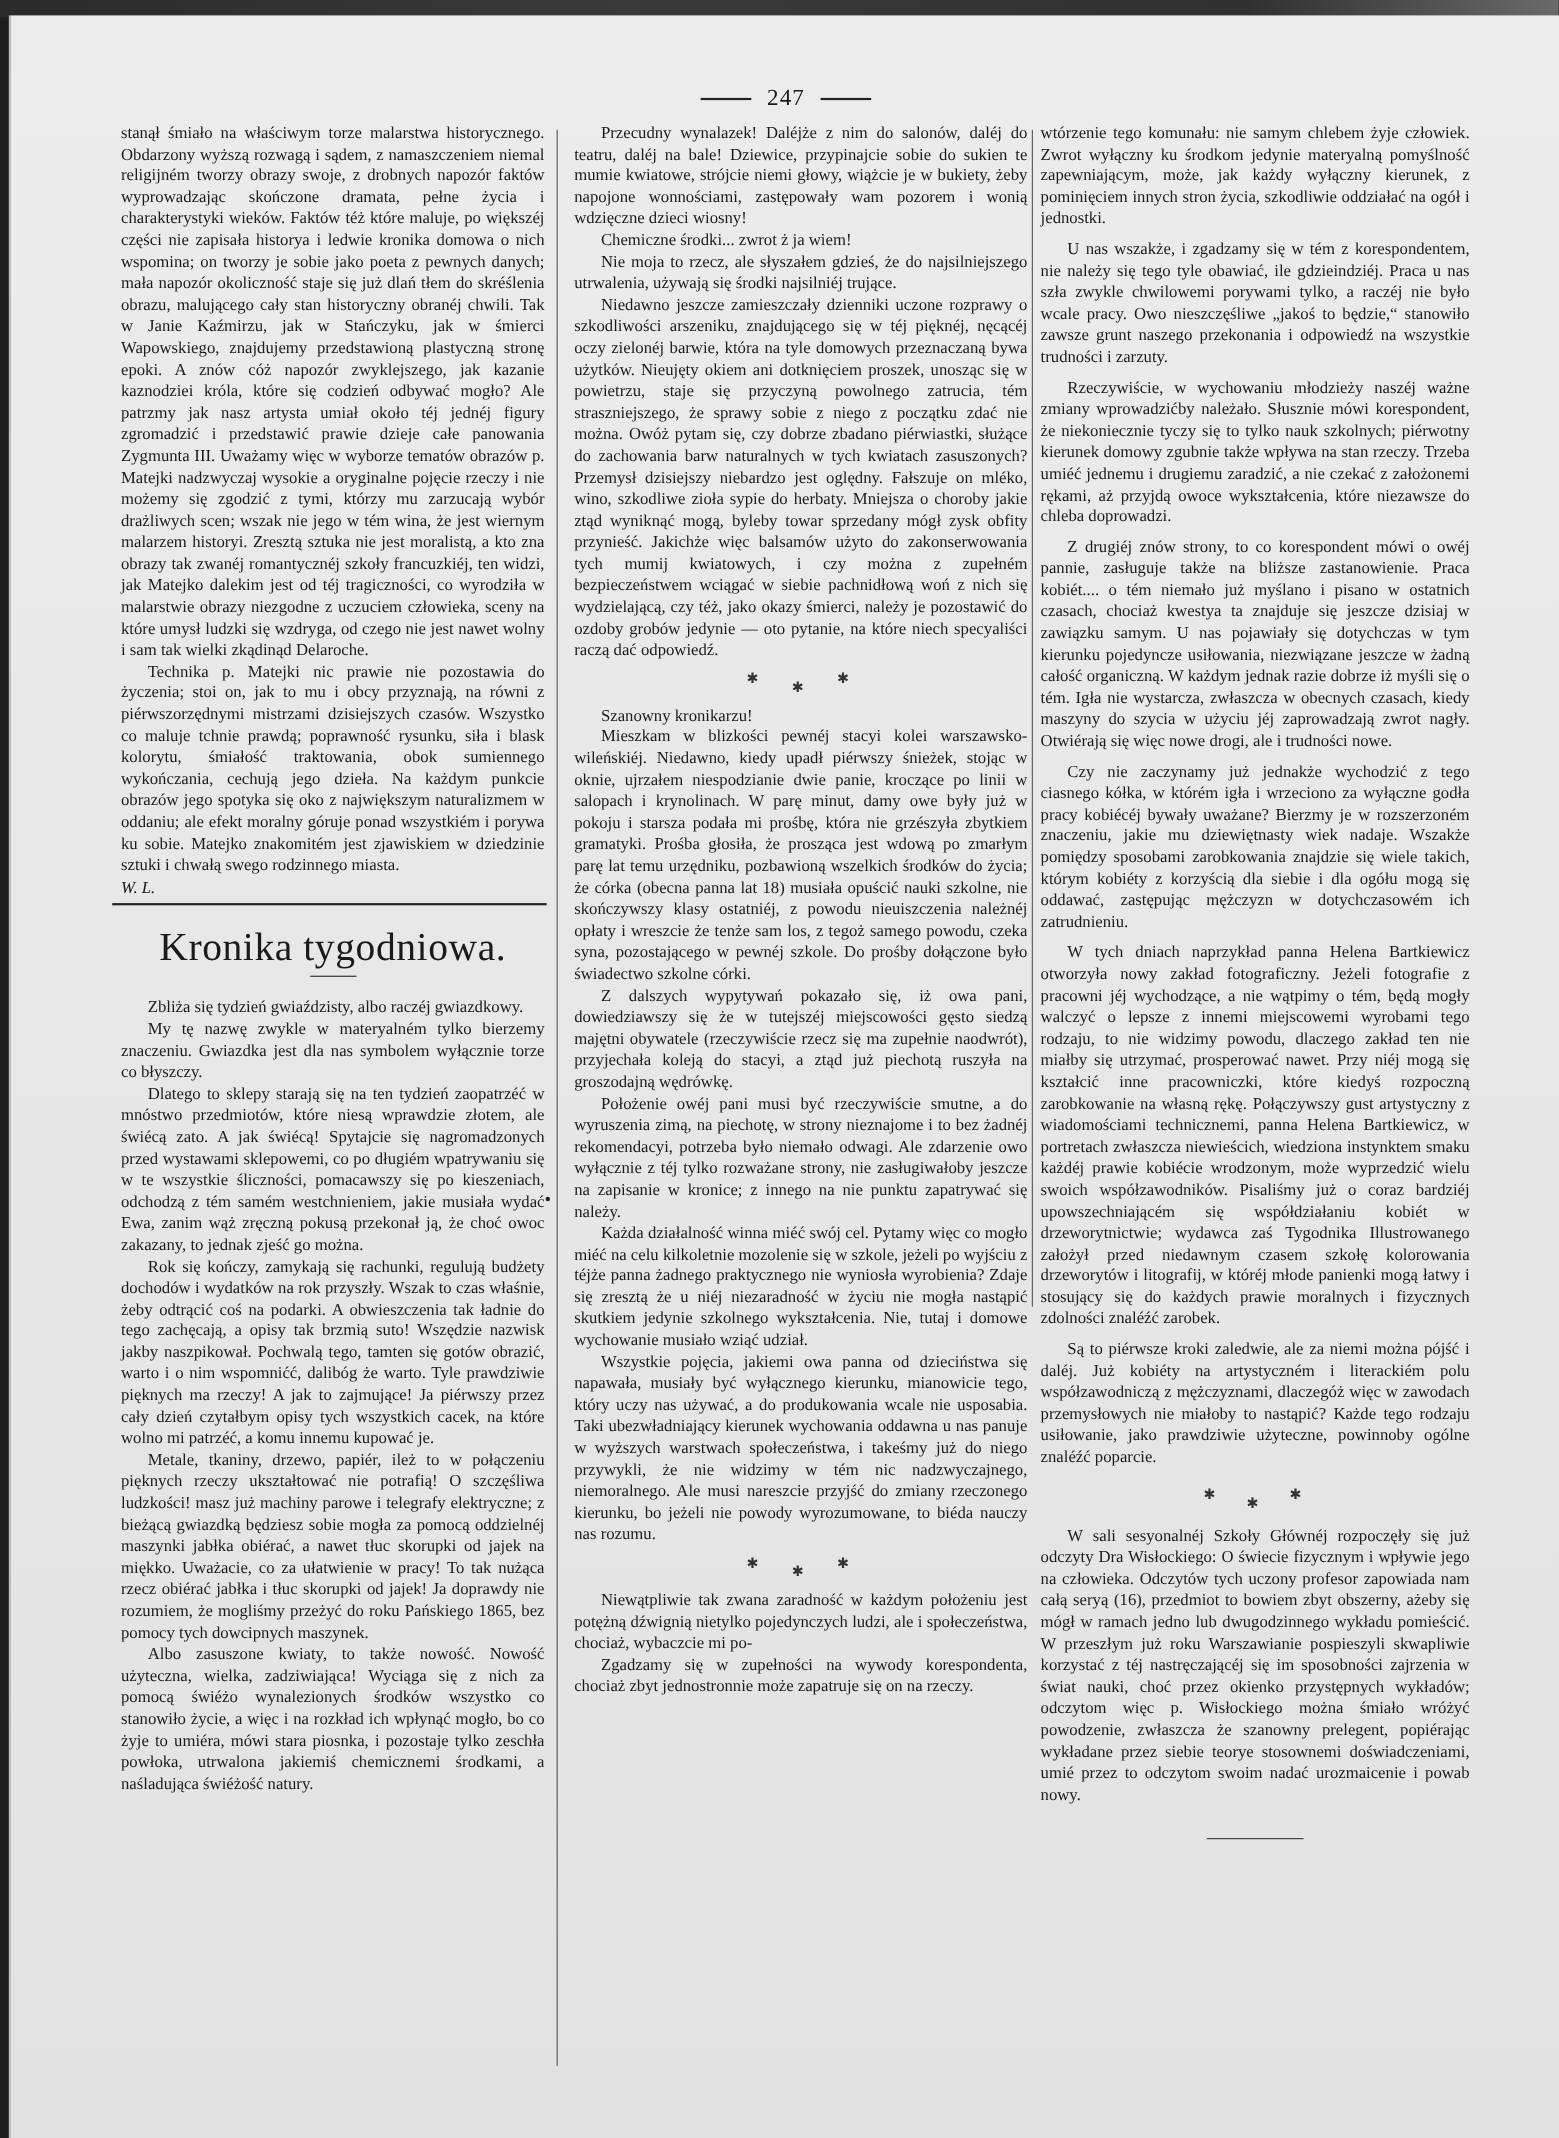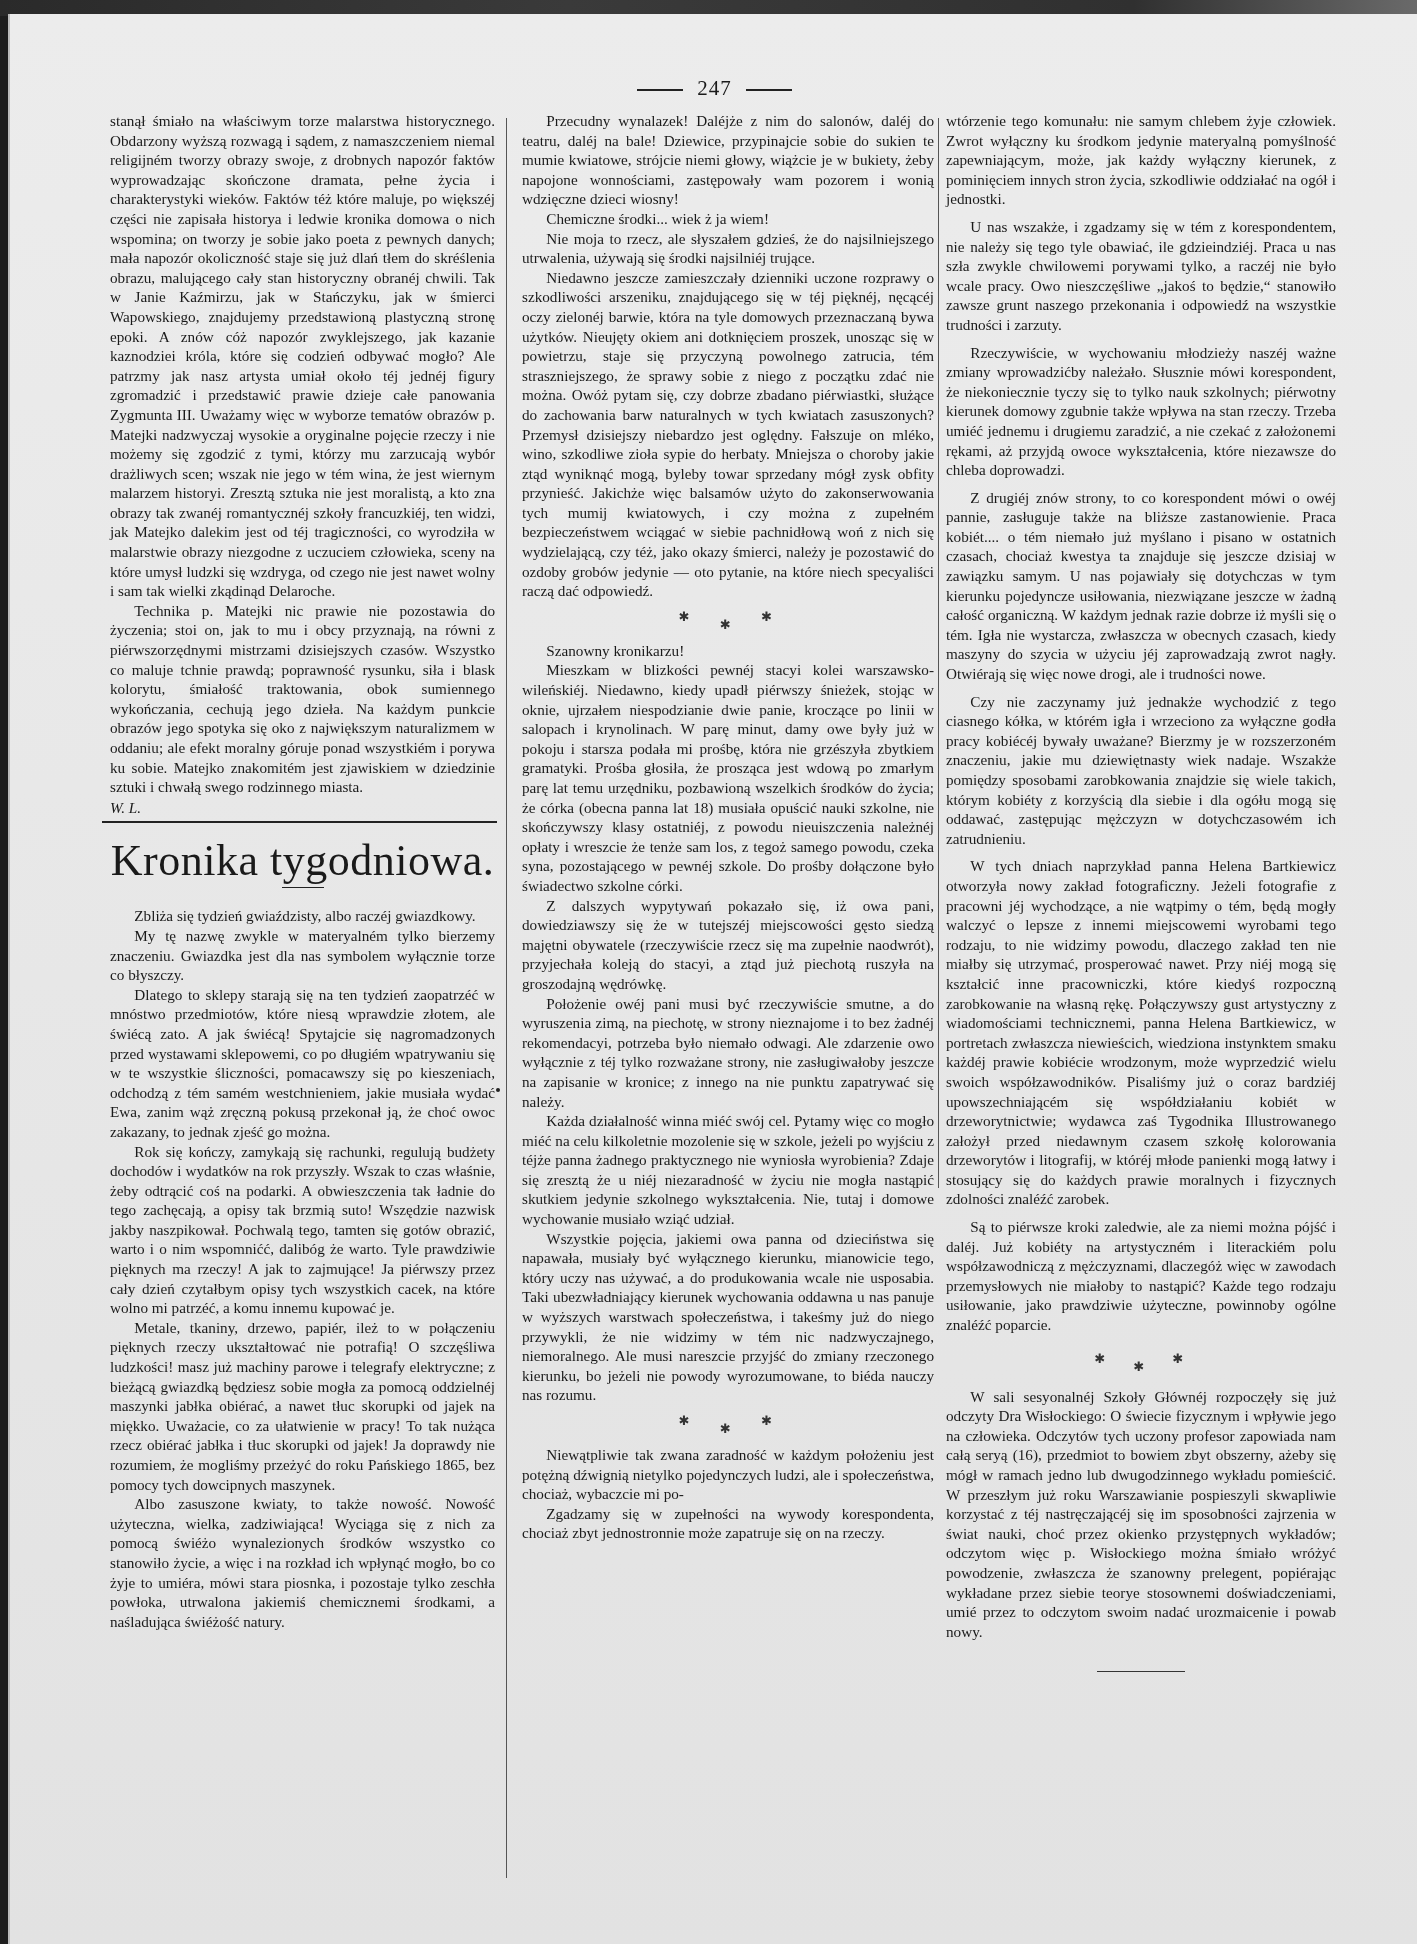--- a/index.html
+++ b/index.html
@@ -34,21 +34,21 @@
   .col2 { left: 512px; width: 412px; }
   .col3 { left: 936px; width: 390px; }
   .rule-v {
     position: absolute; top: 104px; width: 0; border-left: 1px solid #555;
   }
   .rv1 { left: 496px; height: 1760px; }
   .rv2 { left: 928px; height: 1070px; }
   .signature { text-align: left; font-style: italic; padding-right: 60px; margin-top: 1px; }
   .rule-h { border-top: 2px solid #222; margin: 4px 0 16px 0; width: 395px; margin-left: -8px; }
   .section-title {
-    text-align: center; font-size: 44px; line-height: 44px; margin: 6px 0 4px 0;
+    text-align: center; font-size: 36px; line-height: 44px; margin: 6px 0 4px 0;
     letter-spacing: 0.5px;
   }
   .title-underline { width: 42px; margin: 0 auto 18px; border-top: 1px solid #222; }
   .stars { position: relative; height: 40px; }
   .stars span { position: absolute; font-size: 13px; color: #333; }
   .stars .s1 { left: 38%; top: 6px; }
   .stars .s2 { left: 48%; top: 14px; }
   .stars .s3 { left: 58%; top: 6px; }
   .gap { height: 8px; }
   .end-rule { width: 88px; border-top: 1px solid #333; margin: 30px auto 0; }
@@ -79,21 +79,21 @@
     <p>Zbliża się tydzień gwiaździsty, albo raczéj gwiazdkowy.</p>
     <p>My tę nazwę zwykle w materyalném tylko bierzemy znaczeniu. Gwiazdka jest dla nas symbolem wyłącznie torze co błyszczy.</p>
     <p>Dlatego to sklepy starają się na ten tydzień zaopatrzéć w mnóstwo przedmiotów, które niesą wprawdzie złotem, ale świécą zato. A jak świécą! Spytajcie się nagromadzonych przed wystawami sklepowemi, co po długiém wpatrywaniu się w te wszystkie śliczności, pomacawszy się po kieszeniach, odchodzą z tém samém westchnieniem, jakie musiała wydać Ewa, zanim wąż zręczną pokusą przekonał ją, że choć owoc zakazany, to jednak zjeść go można.</p>
     <p>Rok się kończy, zamykają się rachunki, regulują budżety dochodów i wydatków na rok przyszły. Wszak to czas właśnie, żeby odtrącić coś na podarki. A obwieszczenia tak ładnie do tego zachęcają, a opisy tak brzmią suto! Wszędzie nazwisk jakby naszpikował. Pochwalą tego, tamten się gotów obrazić, warto i o nim wspomnićć, dalibóg że warto. Tyle prawdziwie pięknych ma rzeczy! A jak to zajmujące! Ja piérwszy przez cały dzień czytałbym opisy tych wszystkich cacek, na które wolno mi patrzéć, a komu innemu kupować je.</p>
     <p>Metale, tkaniny, drzewo, papiér, ileż to w połączeniu pięknych rzeczy ukształtować nie potrafią! O szczęśliwa ludzkości! masz już machiny parowe i telegrafy elektryczne; z bieżącą gwiazdką będziesz sobie mogła za pomocą oddzielnéj maszynki jabłka obiérać, a nawet tłuc skorupki od jajek na miękko. Uważacie, co za ułatwienie w pracy! To tak nużąca rzecz obiérać jabłka i tłuc skorupki od jajek! Ja doprawdy nie rozumiem, że mogliśmy przeżyć do roku Pańskiego 1865, bez pomocy tych dowcipnych maszynek.</p>
     <p>Albo zasuszone kwiaty, to także nowość. Nowość użyteczna, wielka, zadziwiająca! Wyciąga się z nich za pomocą świéżo wynalezionych środków wszystko co stanowiło życie, a więc i na rozkład ich wpłynąć mogło, bo co żyje to umiéra, mówi stara piosnka, i pozostaje tylko zeschła powłoka, utrwalona jakiemiś chemicznemi środkami, a naśladująca świéżość natury.</p>
   </div>
 
   <div class="col col2">
     <p>Przecudny wynalazek! Daléjże z nim do salonów, daléj do teatru, daléj na bale! Dziewice, przypinajcie sobie do sukien te mumie kwiatowe, strójcie niemi głowy, wiążcie je w bukiety, żeby napojone wonnościami, zastępowały wam pozorem i wonią wdzięczne dzieci wiosny!</p>
-    <p>Chemiczne środki... wiek ż ja wiem!</p>
+    <p>Chemiczne środki... zwrot ż ja wiem!</p>
     <p>Nie moja to rzecz, ale słyszałem gdzieś, że do najsilniejszego utrwalenia, używają się środki najsilniéj trujące.</p>
     <p>Niedawno jeszcze zamieszczały dzienniki uczone rozprawy o szkodliwości arszeniku, znajdującego się w téj pięknéj, nęcącéj oczy zielonéj barwie, która na tyle domowych przeznaczaną bywa użytków. Nieujęty okiem ani dotknięciem proszek, unosząc się w powietrzu, staje się przyczyną powolnego zatrucia, tém straszniejszego, że sprawy sobie z niego z początku zdać nie można. Owóż pytam się, czy dobrze zbadano piérwiastki, służące do zachowania barw naturalnych w tych kwiatach zasuszonych? Przemysł dzisiejszy niebardzo jest oględny. Fałszuje on mléko, wino, szkodliwe zioła sypie do herbaty. Mniejsza o choroby jakie ztąd wyniknąć mogą, byleby towar sprzedany mógł zysk obfity przynieść. Jakichże więc balsamów użyto do zakonserwowania tych mumij kwiatowych, i czy można z zupełném bezpieczeństwem wciągać w siebie pachnidłową woń z nich się wydzielającą, czy téż, jako okazy śmierci, należy je pozostawić do ozdoby grobów jedynie — oto pytanie, na które niech specyaliści raczą dać odpowiedź.</p>
     <div class="stars">
       <span class="s1">✱</span>
       <span class="s2">✱</span>
       <span class="s3">✱</span>
     </div>
     <p>Szanowny kronikarzu!</p>
     <p>Mieszkam w blizkości pewnéj stacyi kolei warszawsko-wileńskiéj. Niedawno, kiedy upadł piérwszy śnieżek, stojąc w oknie, ujrzałem niespodzianie dwie panie, kroczące po linii w salopach i krynolinach. W parę minut, damy owe były już w pokoju i starsza podała mi prośbę, która nie grzészyła zbytkiem gramatyki. Prośba głosiła, że prosząca jest wdową po zmarłym parę lat temu urzędniku, pozbawioną wszelkich środków do życia; że córka (obecna panna lat 18) musiała opuścić nauki szkolne, nie skończywszy klasy ostatniéj, z powodu nieuiszczenia należnéj opłaty i wreszcie że tenże sam los, z tegoż samego powodu, czeka syna, pozostającego w pewnéj szkole. Do prośby dołączone było świadectwo szkolne córki.</p>
     <p>Z dalszych wypytywań pokazało się, iż owa pani, dowiedziawszy się że w tutejszéj miejscowości gęsto siedzą majętni obywatele (rzeczywiście rzecz się ma zupełnie naodwrót), przyjechała koleją do stacyi, a ztąd już piechotą ruszyła na groszodajną wędrówkę.</p>

